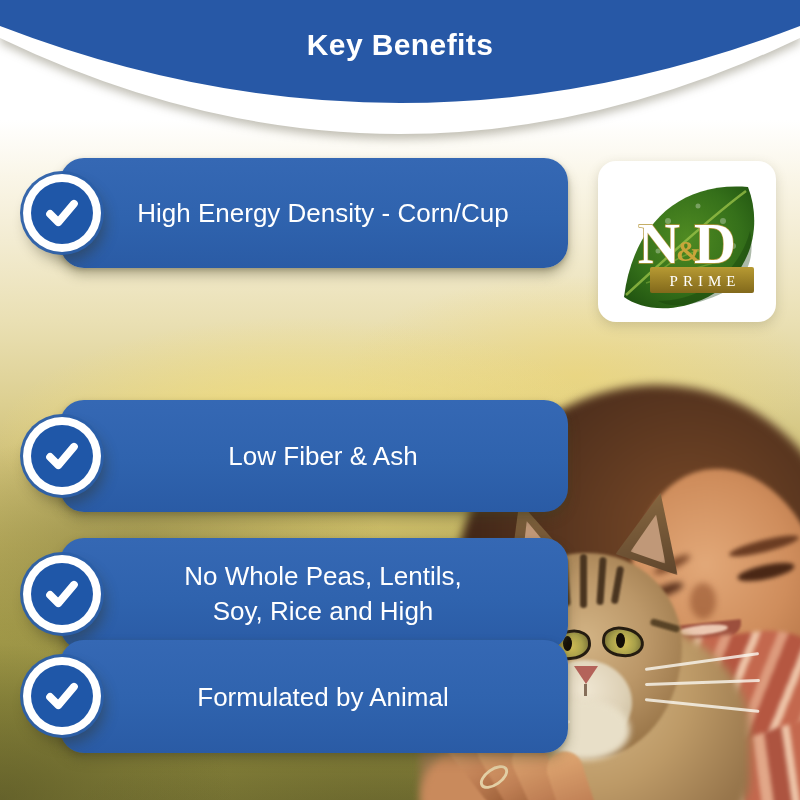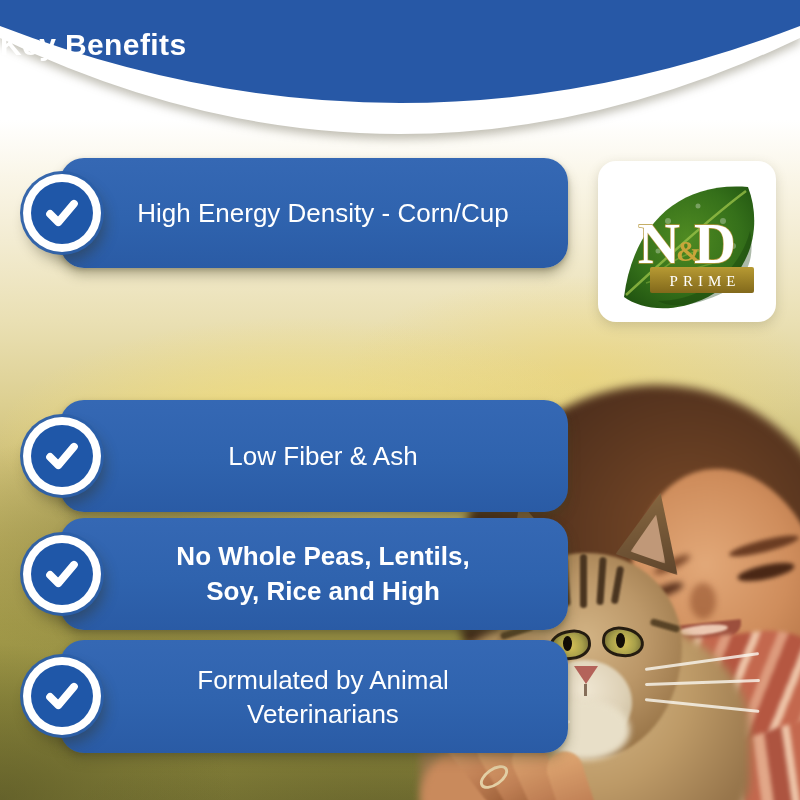--- a/index.html
+++ b/index.html
@@ -19,21 +19,21 @@
     radial-gradient(ellipse 45% 30% at 0% 100%,rgba(75,73,30,.5),transparent 65%),
     radial-gradient(ellipse 50% 25% at 18% 68%,rgba(110,105,50,.4),transparent 60%),
     radial-gradient(ellipse 60% 18% at 50% 103%,rgba(60,58,24,.35),transparent 70%);}
 
   
   #photo{position:absolute;inset:0;overflow:hidden;}
   #photo .p{position:absolute;}
 
   
   #header-arc{position:absolute;top:0;left:0;}
-  #title{position:absolute;top:28px;left:0;width:800px;
+  #title{position:absolute;top:28px;left:0;width:800px;text-align:center;
          font-size:30px;font-weight:bold;color:#fff;letter-spacing:.4px;}
 
   
   #logo-card{position:absolute;left:598px;top:161px;width:178px;height:161px;
     background:#fff;border-radius:18px;
     box-shadow:0 4px 12px rgba(90,85,50,.22);overflow:hidden;}
 
   
   .pill{position:absolute;left:60px;width:508px;border-radius:24px;
     background:linear-gradient(180deg,#3568b4 0%,#2f63ae 55%,#2a5ba5 100%);
@@ -166,21 +166,21 @@
       <div class="badge-core"></div>
       <svg width="44" height="44" viewBox="0 0 48 48">
         <path d="M11,25 L20,34 L37,14" fill="none" stroke="#fff" stroke-width="8.5" stroke-linecap="round" stroke-linejoin="round"></path>
       </svg>
     </div>
     <div class="pill-text">
       <div><span>Low Fiber &amp; Ash</span></div>
     </div>
   </div>
 
-  <div class="pill" style="top:518px;height:112px;font-weight:bold;">
+  <div class="pill" style="top:538px;height:112px;">
     <div class="badge" style="top:17px;">
       <div class="badge-core"></div>
       <svg width="44" height="44" viewBox="0 0 48 48">
         <path d="M11,25 L20,34 L37,14" fill="none" stroke="#fff" stroke-width="8.5" stroke-linecap="round" stroke-linejoin="round"></path>
       </svg>
     </div>
     <div class="pill-text">
       <div>No Whole Peas, Lentils,</div>
       <div>Soy, Rice and High</div>
     </div>
@@ -188,17 +188,16 @@
 
   <div class="pill" style="top:640px;height:113px;">
     <div class="badge" style="top:17px;">
       <div class="badge-core"></div>
       <svg width="44" height="44" viewBox="0 0 48 48">
         <path d="M11,25 L20,34 L37,14" fill="none" stroke="#fff" stroke-width="8.5" stroke-linecap="round" stroke-linejoin="round"></path>
       </svg>
     </div>
     <div class="pill-text" style="line-height:34px;">
       <div>Formulated by Animal</div>
-      <div>Veterinarians</div>
     </div>
   </div>
 
 </div>
 
 </body></html>

